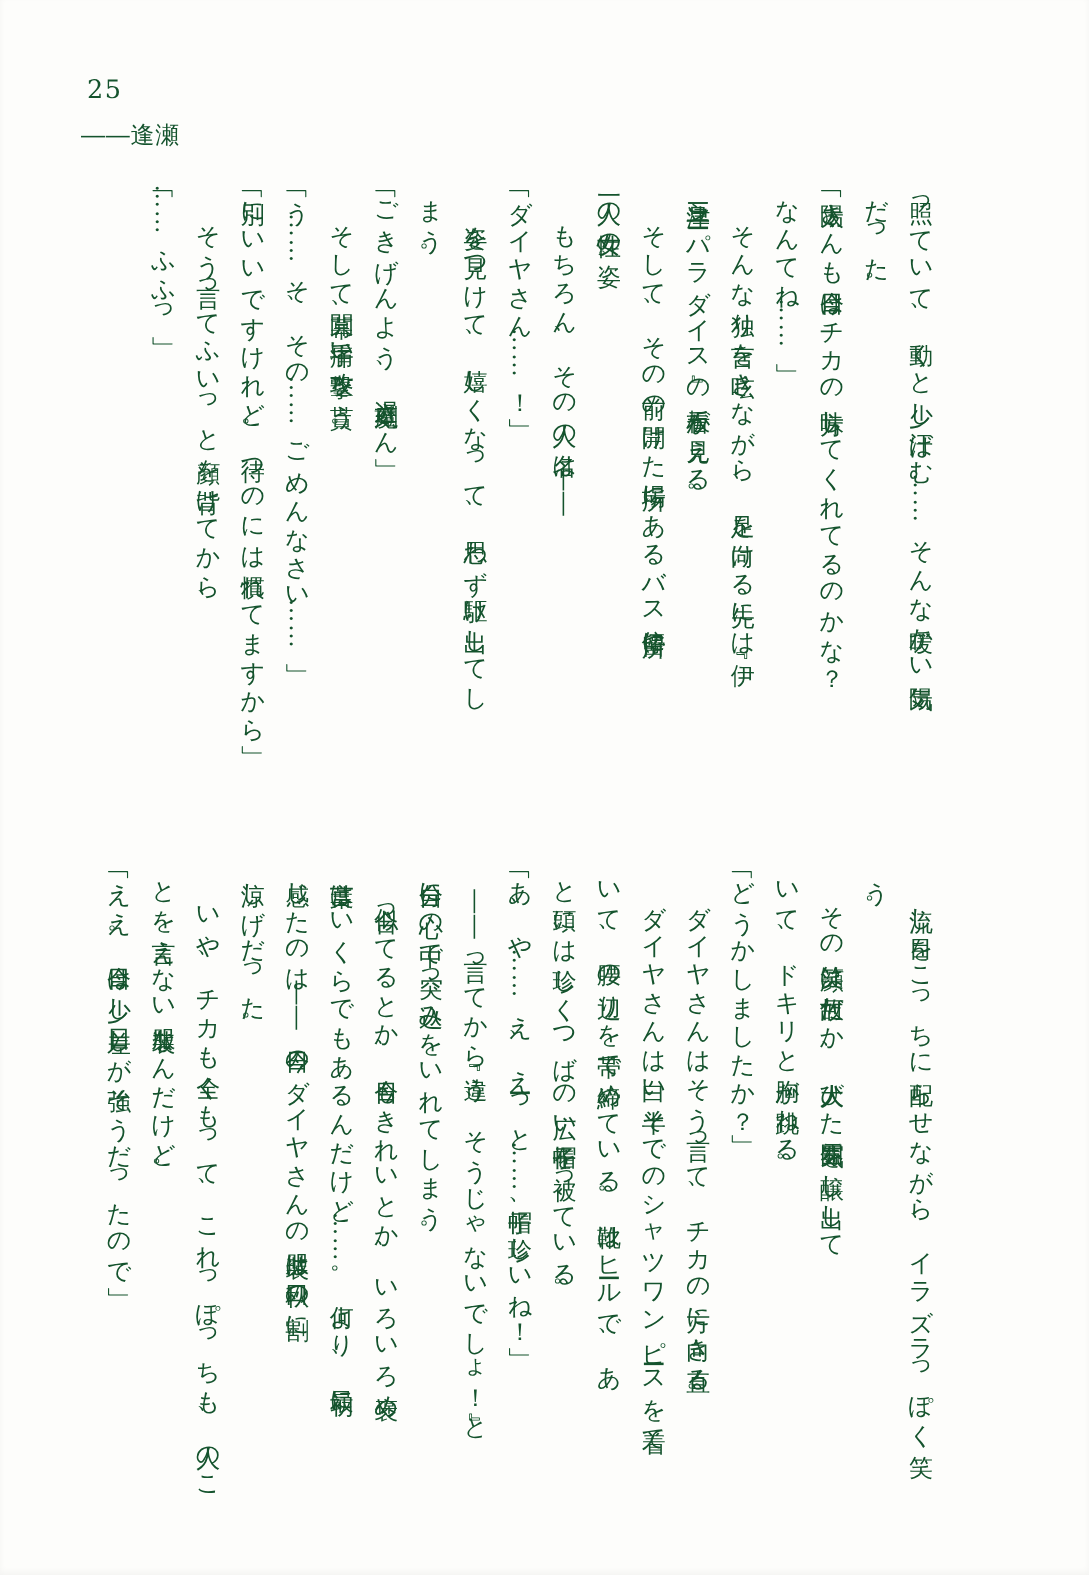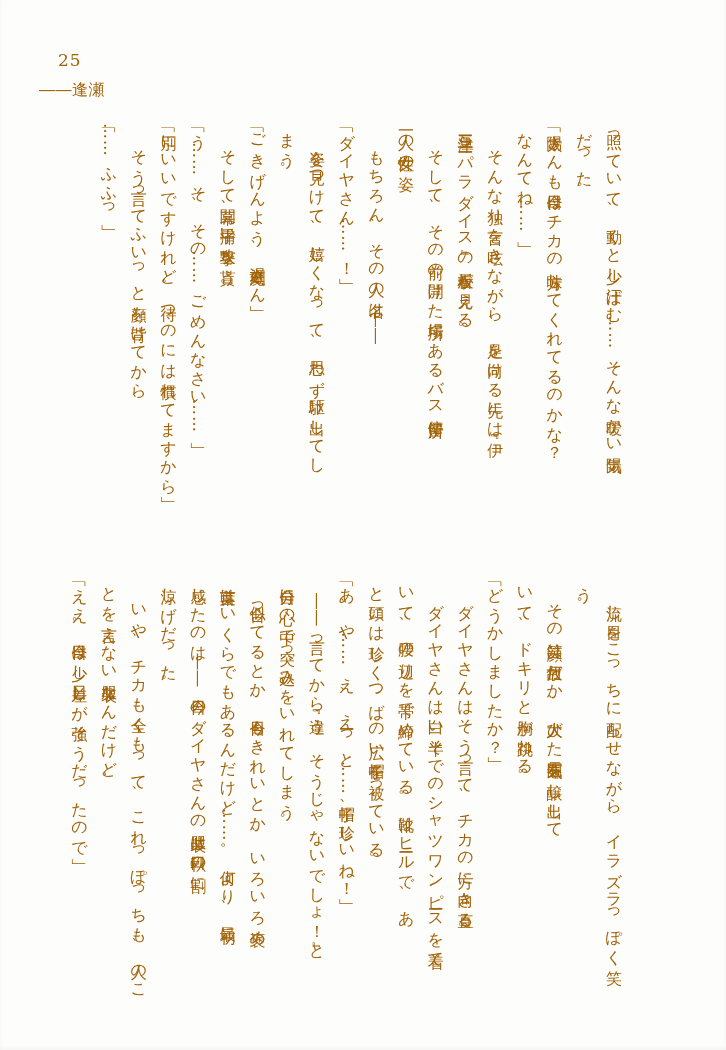--- a/index.html
+++ b/index.html
@@ -7,34 +7,34 @@
     padding: 0;
     background: #fdfdfb;
   }
   .page {
     position: relative;
     width: 726px;
     height: 1050px;
     background: #fdfdfb;
     overflow: hidden;
     font-family: "DejaVu Serif", "Liberation Serif", serif;
-    color: #a16207;
+    color: #14532d;
     box-shadow: inset 0 -2px 4px rgba(0,0,0,0.04);
   }
   .page-number {
     position: absolute;
     top: 50px;
     left: 58px;
     font-size: 17px;
     letter-spacing: 1px;
   }
   .chapter-header {
     position: absolute;
     top: 80px;
-    left: 39px;
+    left: 54px;
     font-size: 16px;
     letter-spacing: 0.5px;
   }
   .vblock {
     position: absolute;
     writing-mode: vertical-rl;
     text-orientation: mixed;
     height: 418px;
   }
   #top-block    { top: 122px; right: 97px; }

